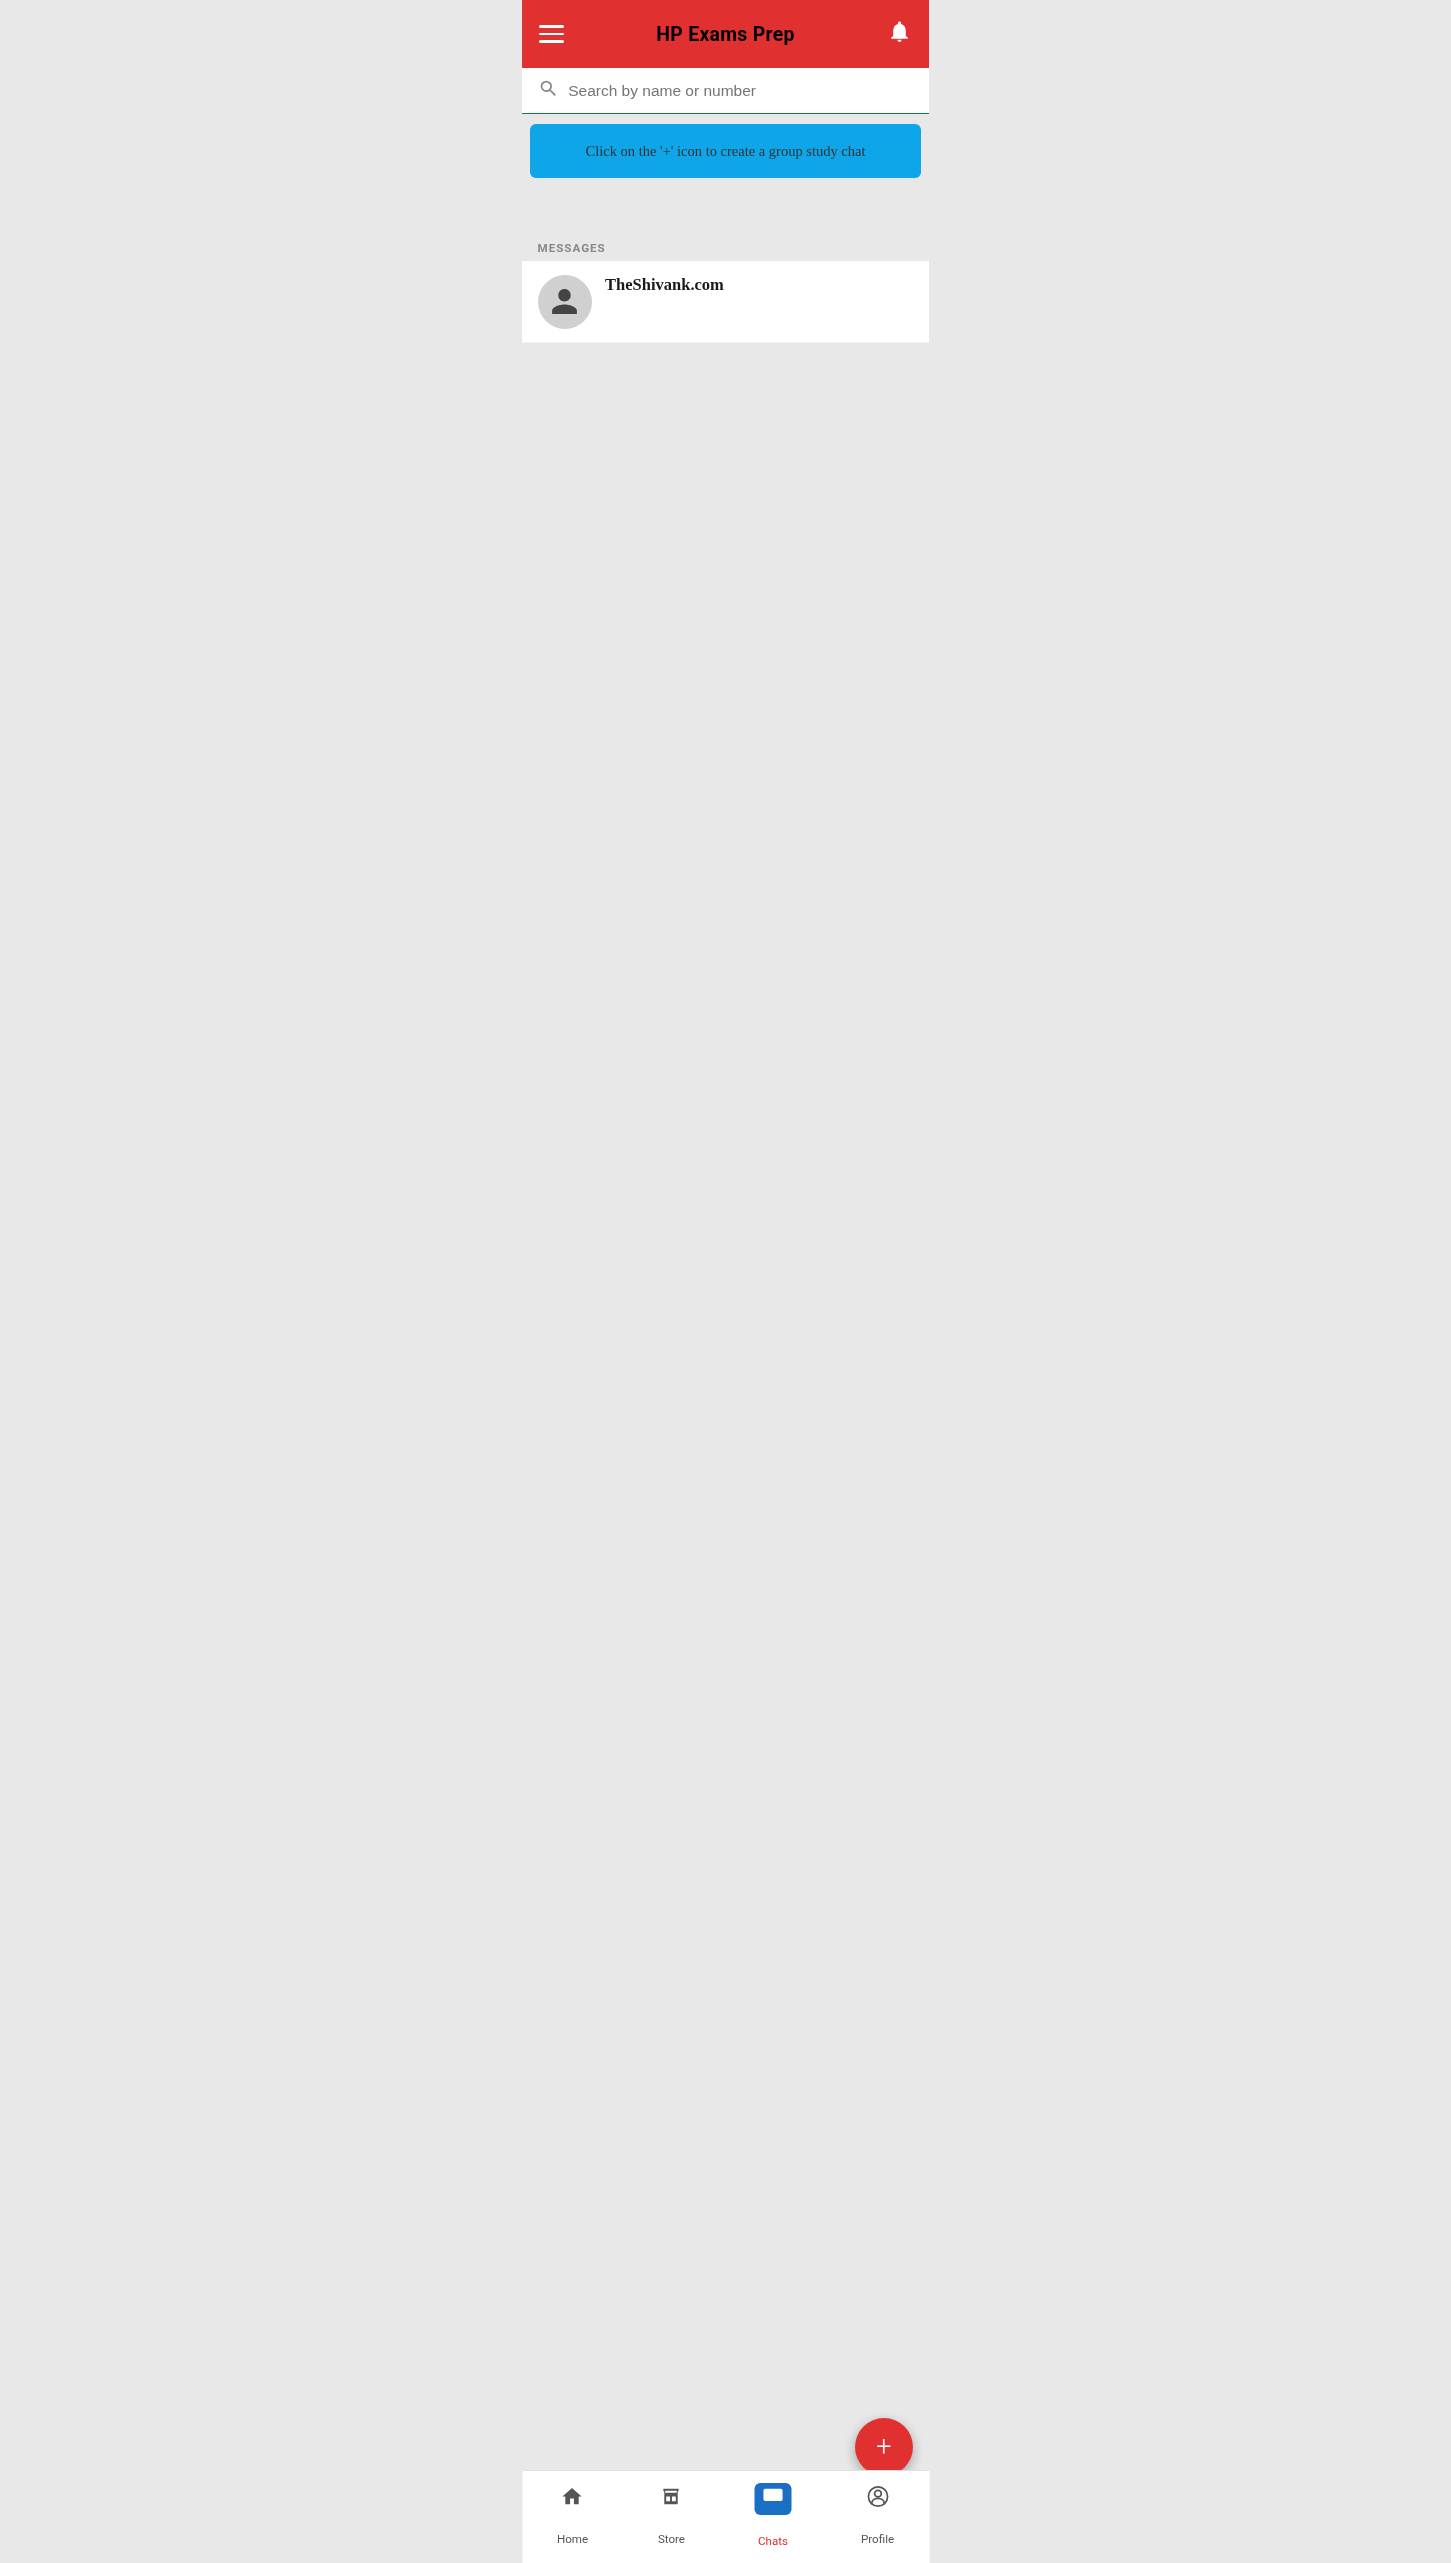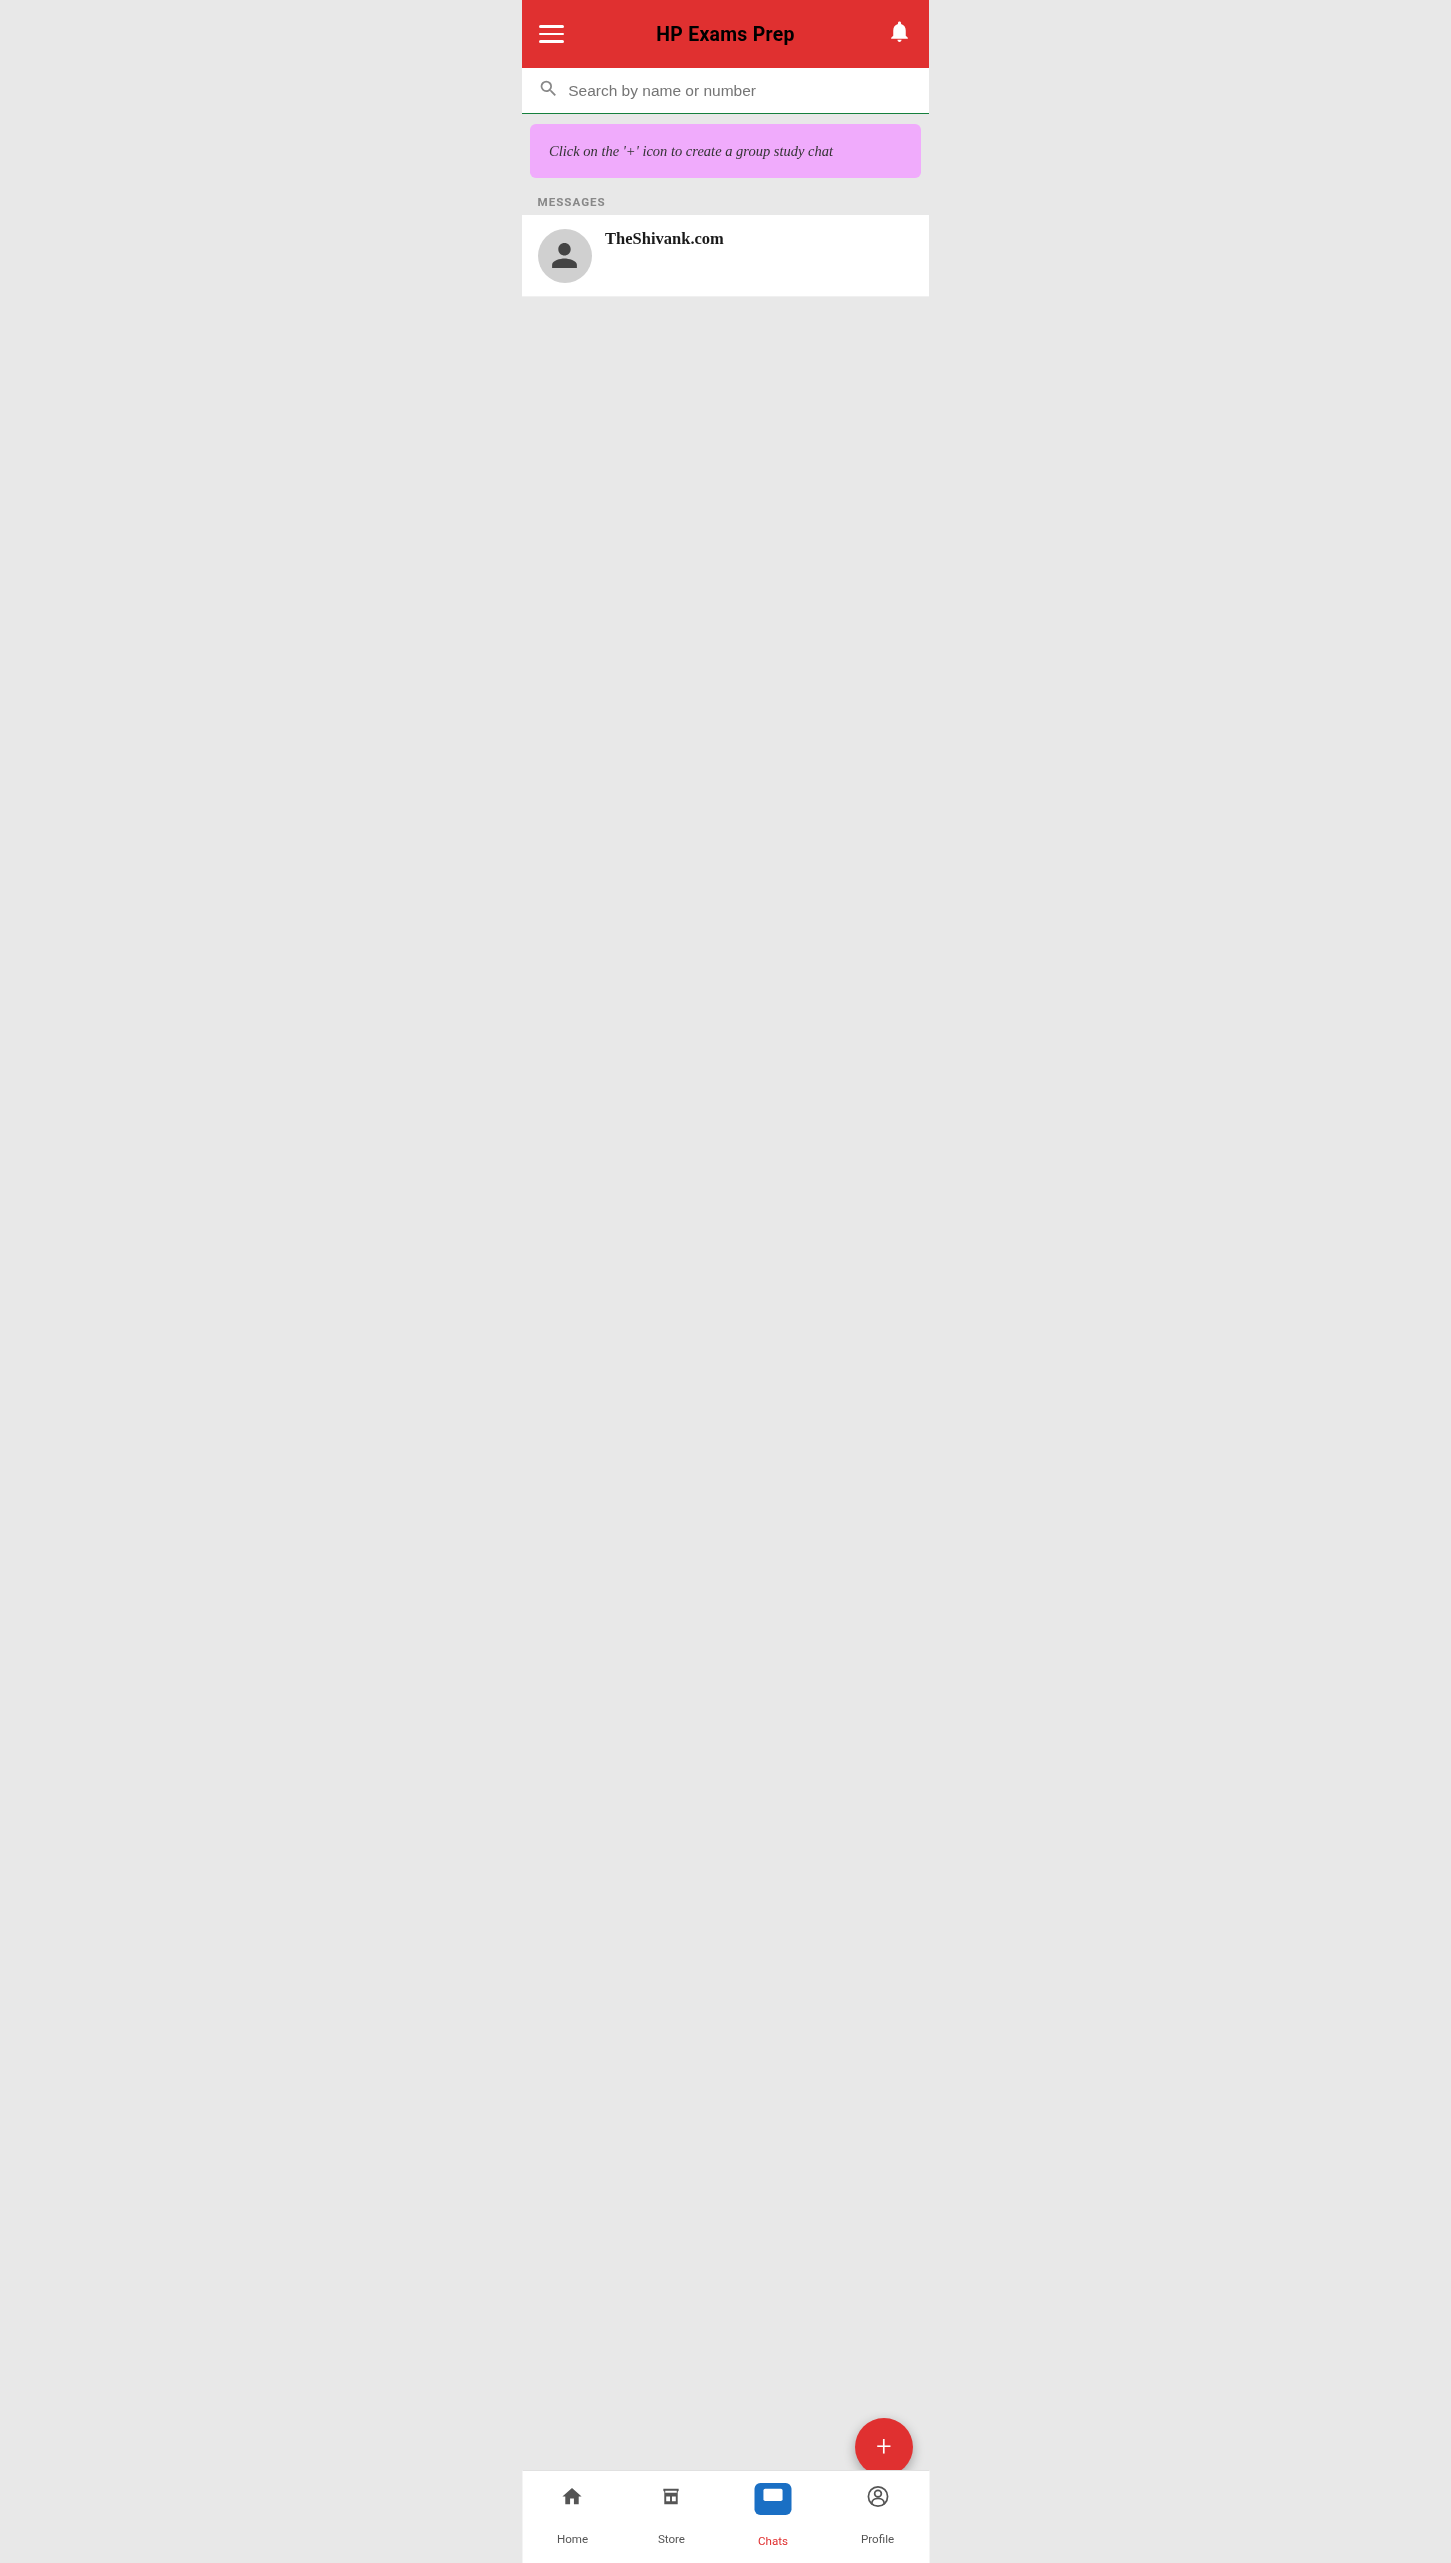--- a/index.html
+++ b/index.html
@@ -77,42 +77,43 @@
       border: none;
       outline: none;
       font-size: 15.5px;
       color: #555;
       width: 100%;
       background: transparent;
     }
 
     
     .banner {
-      background: #f0abfc;
+      background: #0ea5e9;
       padding: 17.4px 19.4px;
       margin: 9.7px 7.7px;
       border-radius: 5.8px;
-      font-style: italic;
+      text-align: center;
     }
 
     .banner-text {
       font-size: 14.5px;
       color: #333;
       font-weight: 500;
       font-family: Georgia, serif;
     }
 
     
     .section-label {
       font-size: 11.6px;
       font-weight: 700;
       color: #888;
       letter-spacing: 1px;
       padding: 7.7px 15.5px 5.8px;
       background: #e8e8e8;
+      margin-top: 46px;
     }
 
     
     .chat-list {
       background: white;
     }
 
     .chat-item {
       display: flex;
       padding: 13.6px 15.5px;

